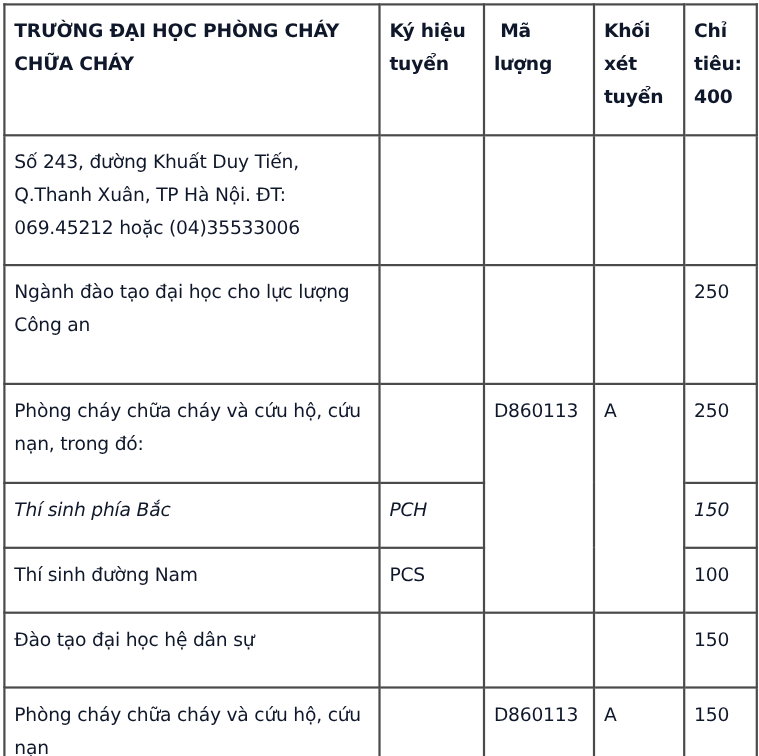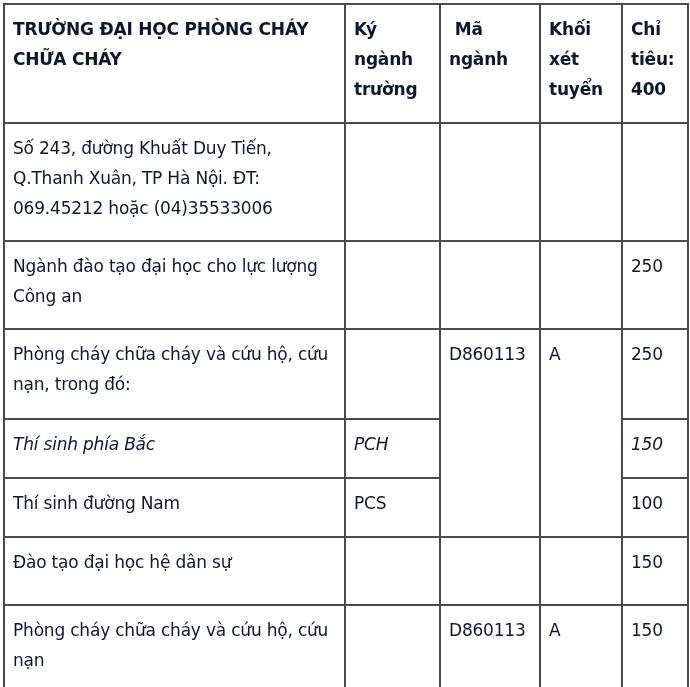--- a/index.html
+++ b/index.html
@@ -17,21 +17,21 @@
   table.admissions td {
     border: 2px solid #4a4a4a;
     vertical-align: top;
     padding: 9px 8px 0 8px;
     line-height: 30px;
     letter-spacing: -0.2px;
   }
   table.admissions td.head { font-weight: bold; }
   tr.r0 { height: 119px; }
   tr.r1 { height: 118px; border-radius: 26px; }
-  tr.r2 { height: 88px; margin-top: 48px; }
+  tr.r2 { height: 108px; margin-top: 48px; }
   tr.r3 { height: 90px; }
   tr.r4 { height: 59px; font-style: italic; }
   tr.r5 { height: 59px; }
   tr.r6 { height: 68px; }
   tr.r7 { height: 116px; }
 </style>
 </head>
 <body>
 
 <div class="wrap">
@@ -39,22 +39,22 @@
     <colgroup>
       <col style="width:341px">
       <col style="width:95px">
       <col style="width:100px">
       <col style="width:82px">
       <col style="width:66px">
     </colgroup>
     <tbody>
         <tr class="r0">
       <td class="head">TRƯỜNG ĐẠI HỌC PHÒNG CHÁY CHỮA CHÁY</td>
-      <td class="head">Ký ngành trường</td>
-      <td class="head" style="white-space:pre-wrap"> Mã ngành</td>
+      <td class="head">Ký hiệu tuyển</td>
+      <td class="head" style="white-space:pre-wrap"> Mã lượng</td>
       <td class="head">Khối xét tuyển</td>
       <td class="head">Chỉ tiêu: 400</td>
     </tr>
     <tr class="r1">
       <td>Số 243, đường Khuất Duy Tiến, Q.Thanh Xuân, TP Hà Nội. ĐT: 069.45212 hoặc (04)35533006</td>
       <td></td>
       <td></td>
       <td></td>
       <td></td>
     </tr>

